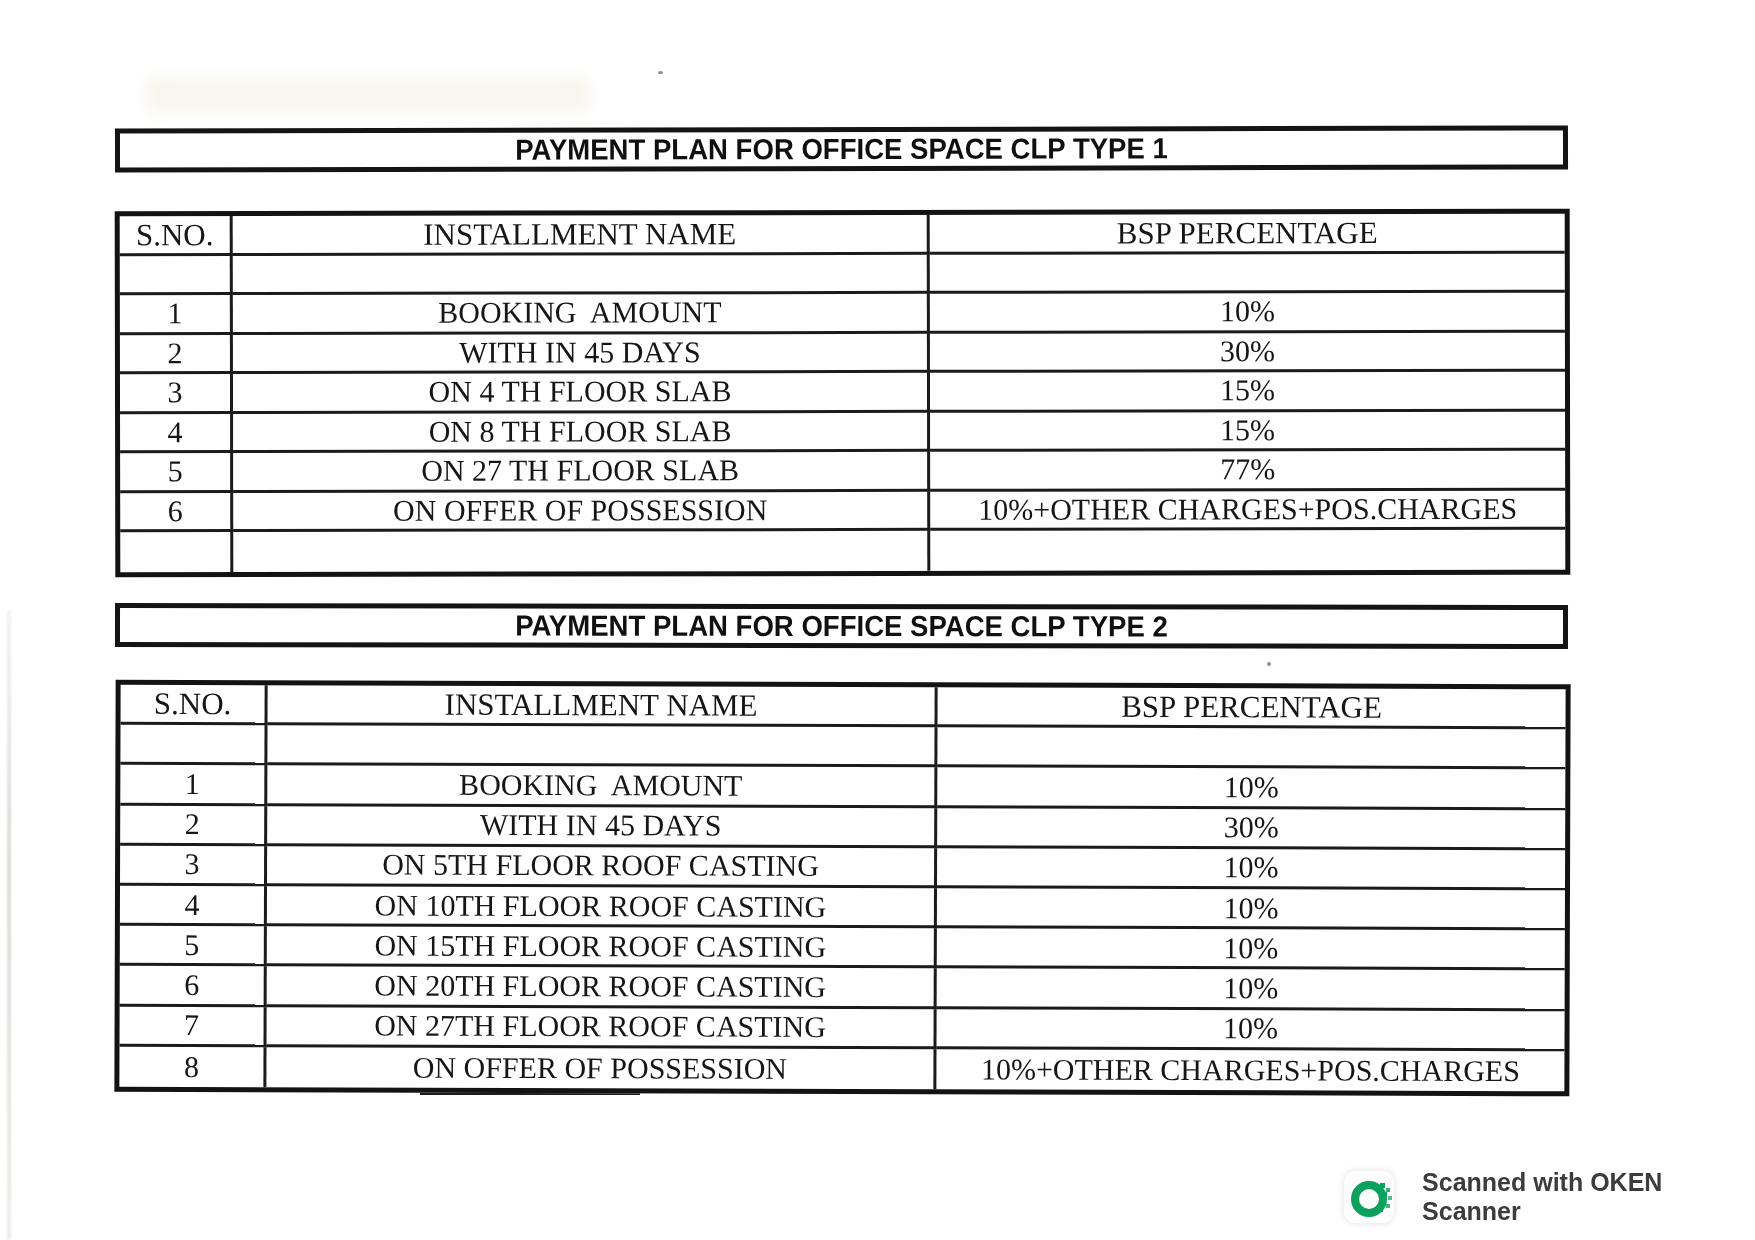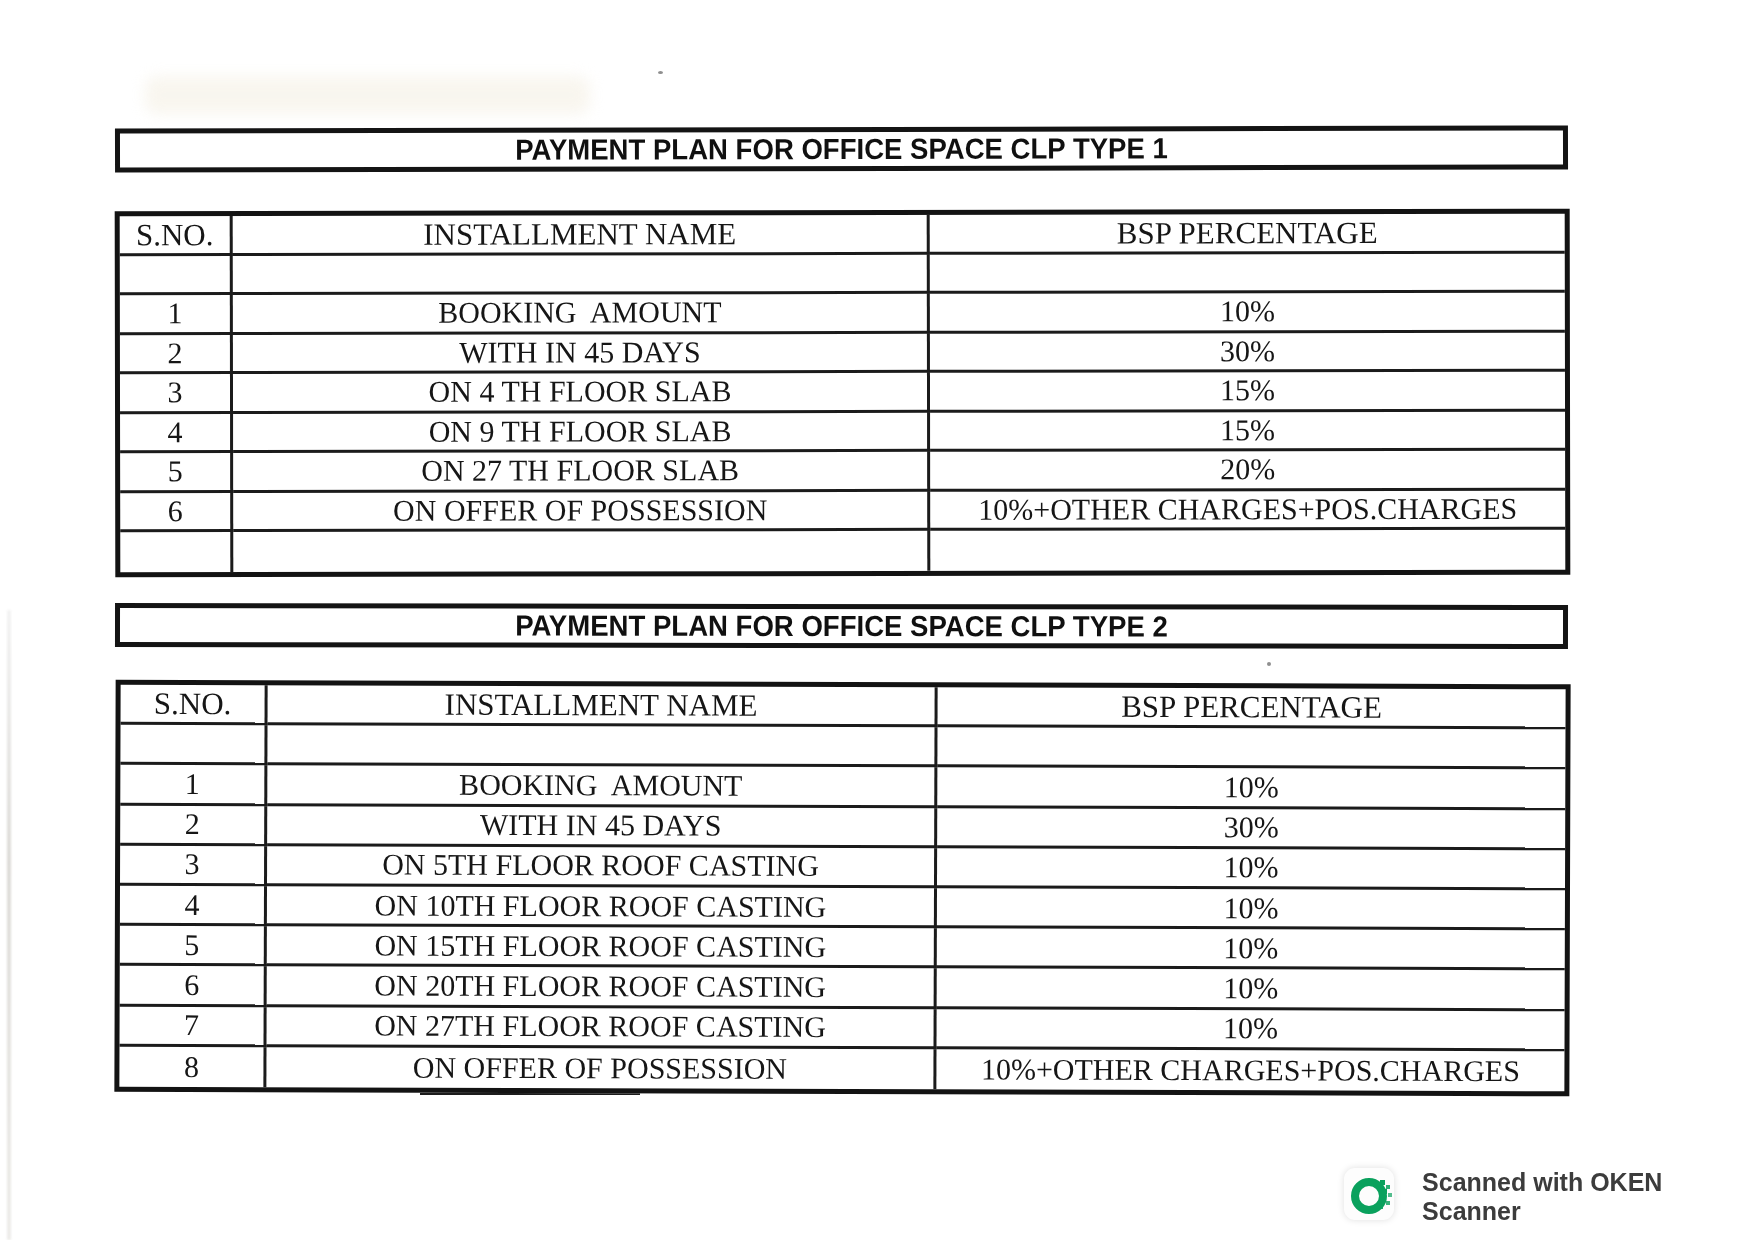--- a/index.html
+++ b/index.html
@@ -63,21 +63,21 @@
     white-space:pre;
     overflow:hidden;
   }
   .cell.c0,.cell.c1{border-right:3px solid #1b1b1b;}
   .cell.header{font-size:31px;}
   .grid .cell:nth-last-child(-n+3){border-bottom:none;}
 
   
   .scanner-badge{
     position:absolute;left:1344px;top:1168px;height:58px;
-    display:flex;gap:28px;
+    display:flex;align-items:center;gap:28px;
   }
   .logo-card{
     position:relative;width:52px;height:52px;background:#fdfdfd;
     border-radius:11px;box-shadow:0 0 7px rgba(0,0,0,.13);
   }
   .logo-ring{
     position:absolute;left:7px;top:10px;width:20px;height:20px;
     border:8px solid #0aa15d;border-radius:50%;
   }
   .logo-dot{position:absolute;background:#0aa15d;}
@@ -117,25 +117,25 @@
       <div class="cell c0">1</div>
       <div class="cell c1">BOOKING  AMOUNT</div>
       <div class="cell c2">10%</div>
       <div class="cell c0">2</div>
       <div class="cell c1">WITH IN 45 DAYS</div>
       <div class="cell c2">30%</div>
       <div class="cell c0">3</div>
       <div class="cell c1">ON 4 TH FLOOR SLAB</div>
       <div class="cell c2">15%</div>
       <div class="cell c0">4</div>
-      <div class="cell c1">ON 9 TH FLOOR SLAB</div>
+      <div class="cell c1">ON 8 TH FLOOR SLAB</div>
       <div class="cell c2">15%</div>
       <div class="cell c0">5</div>
       <div class="cell c1">ON 27 TH FLOOR SLAB</div>
-      <div class="cell c2">20%</div>
+      <div class="cell c2">77%</div>
       <div class="cell c0">6</div>
       <div class="cell c1">ON OFFER OF POSSESSION</div>
       <div class="cell c2">10%+OTHER CHARGES+POS.CHARGES</div>
       <div class="cell c0"></div>
       <div class="cell c1"></div>
       <div class="cell c2"></div>
     </div>
 
   <div class="title-bar" id="title-2">
     <span>PAYMENT PLAN FOR OFFICE SPACE CLP TYPE 2</span>

